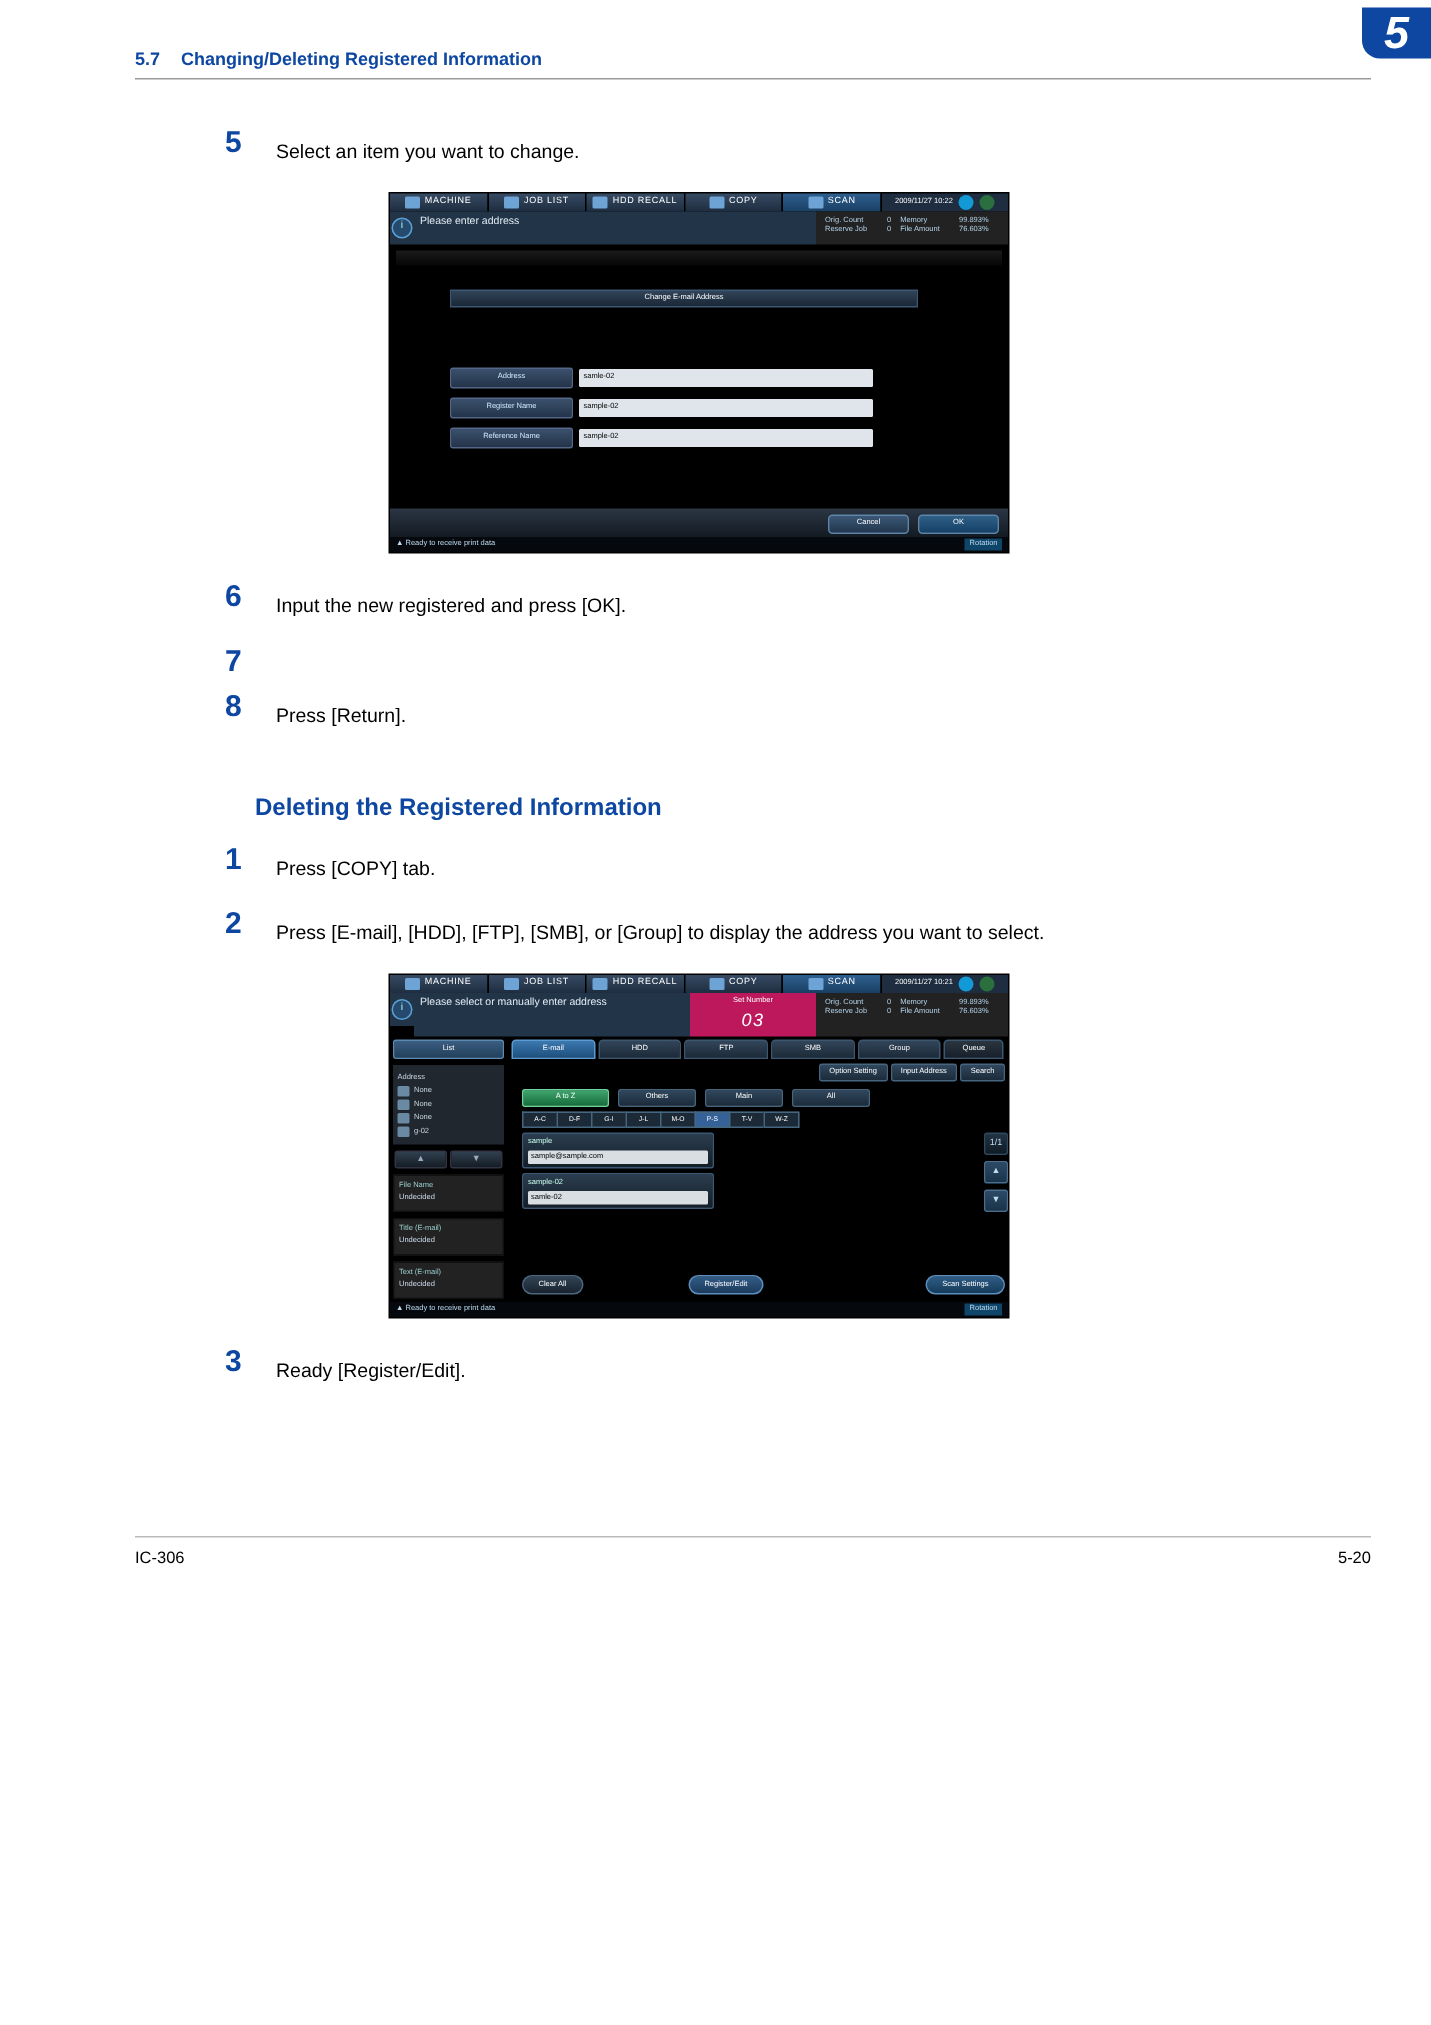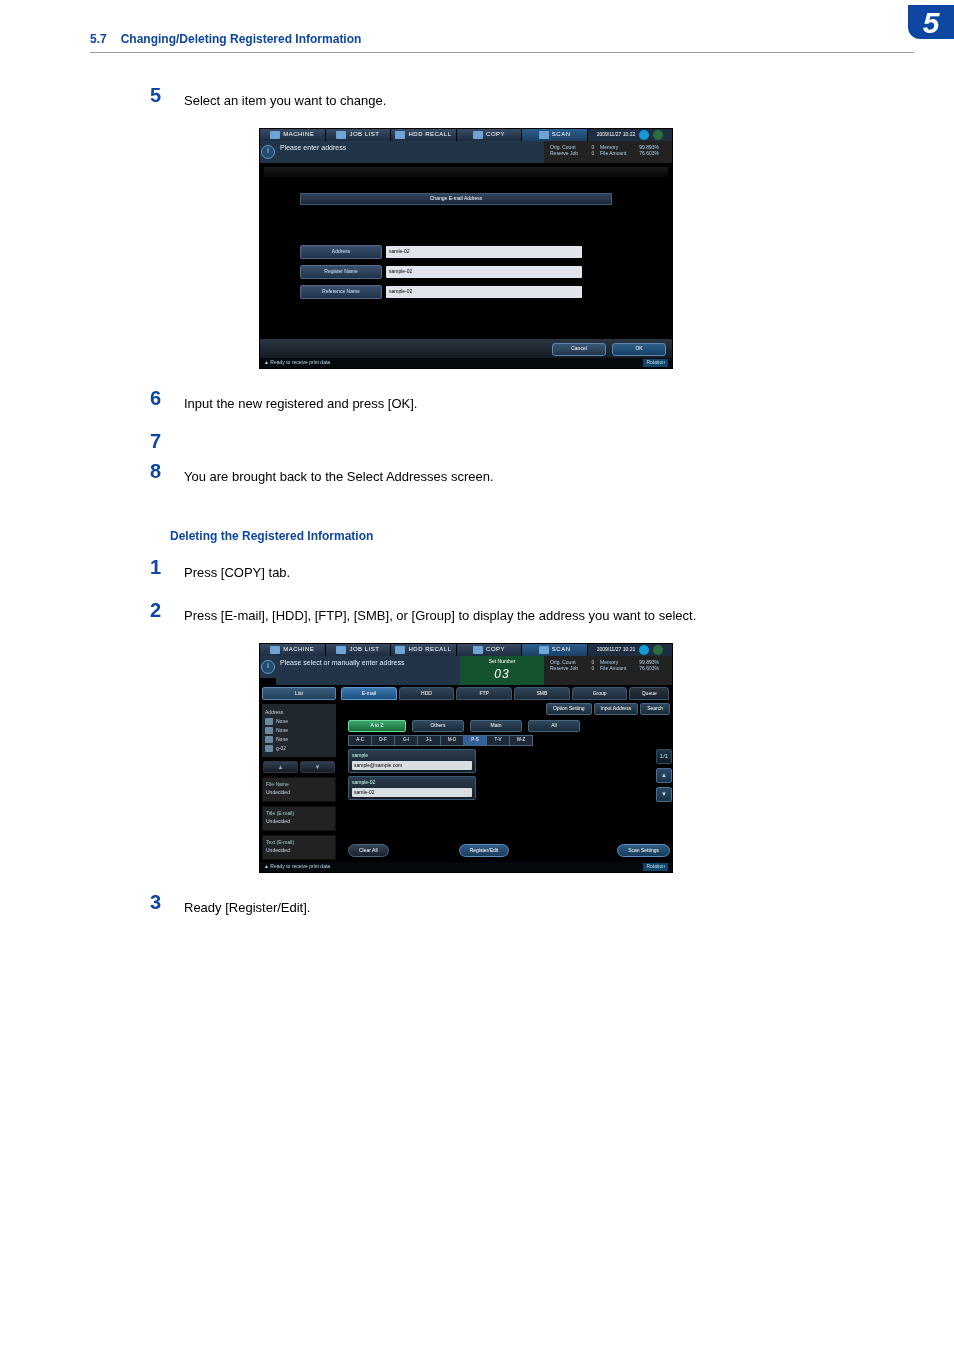--- a/index.html
+++ b/index.html
@@ -34,21 +34,21 @@
   .step .num {
     width:34px; flex-shrink:0;
     color:#0d47a1; font-weight:bold; font-size:20px;
     line-height:1.2;
   }
   .step .body { flex:1; padding-top:4px; }
   .step .body p { margin:4px 0 10px 0; }
 
   .subhead {
     margin:30px 0 10px 80px;
-    font-weight:bold; color:#0d47a1; font-size:12px;
+    font-weight:bold; color:#0d47a1; font-size:16px;
   }
 
   
   .screen-wrap { margin:8px 0 18px 170px; width:412px; }
   .miniscreen {
     width:412px; background:#000;
     font-family:Arial, Helvetica, sans-serif;
     font-size:6px; color:#fff;
     box-shadow:0 0 0 1px #000;
   }
@@ -61,21 +61,21 @@
   }
   .tab .ticon { width:10px; height:8px; background:#6ea3d6; border-radius:1px; margin-right:3px; }
   .tab.on { background:linear-gradient(#2e5f8f, #1a3f63); }
   .timebox { width:84px; height:12px; display:flex; align-items:center; justify-content:center; background:#1e2d40; font-size:5px; }
   .timebox .disc { width:10px; height:10px; border-radius:50%; background:#139ad6; margin-left:4px; }
 
   .msgrow { display:flex; }
   .msgrow .ic { width:16px; height:22px; display:flex; align-items:center; justify-content:center; background:#223447; }
   .msgrow .ic .c { width:12px; height:12px; border-radius:50%; background:#264a6e; border:1px solid #5aa1d6; color:#aee; display:flex; align-items:center; justify-content:center; font-size:7px; }
   .msgrow .msg { flex:1; background:#223447; padding:2px 4px; font-size:7px; color:#e2ecf5; }
-  .msgrow .setn { width:80px; background:#14532d; font-size:5px; padding:2px; display:flex; flex-direction:column; align-items:center; justify-content:center; }
+  .msgrow .setn { width:80px; background:#be185d; font-size:5px; padding:2px; display:flex; flex-direction:column; align-items:center; justify-content:center; }
   .msgrow .setn .big { font-size:12px; font-style:italic; letter-spacing:1px; }
   .statbox { width:120px; background:#222; font-size:5px; padding:3px 4px; line-height:1.3; color:#b2d1e8; }
   .statbox table { border-collapse:collapse; width:100%; font-size:5px; }
   .statbox td { padding:0 2px; }
 
   .blackpad { background:#000; padding:2px 4px; }
   .headerstrip { height:10px; background:linear-gradient(#1a1a1a,#060606); margin:2px 0; display:flex; align-items:center; padding:0 4px; }
 
   
   .s1body { background:#000; padding:6px 10px 40px 10px; }
@@ -248,21 +248,21 @@
       </div>
   </div>
   <div class="step">
     <div class="num">7</div>
     <div class="body">
     </div>
   </div>
   <div class="step">
     <div class="num">8</div>
     <div class="body">
-      <p>You are brought back to the Select Addresses screen.</p>
+      <p>Press [Return].</p>
     </div>
   </div>
 
   <div class="subhead">Deleting the Registered Information</div>
 
   <div class="step">
     <div class="num">1</div>
     <div class="body">
         <p>Press [COPY] tab.</p>
       </div>
@@ -441,13 +441,17 @@
     </div>
   </div>
 
   <div class="step">
     <div class="num">3</div>
     <div class="body">
         <p>Ready [Register/Edit].</p>
       </div>
   </div>
 
+  <div class="pgfoot">
+    <span>IC-306</span>
+    <span>5-20</span>
+  </div>
 </div>
 
 </body></html>

